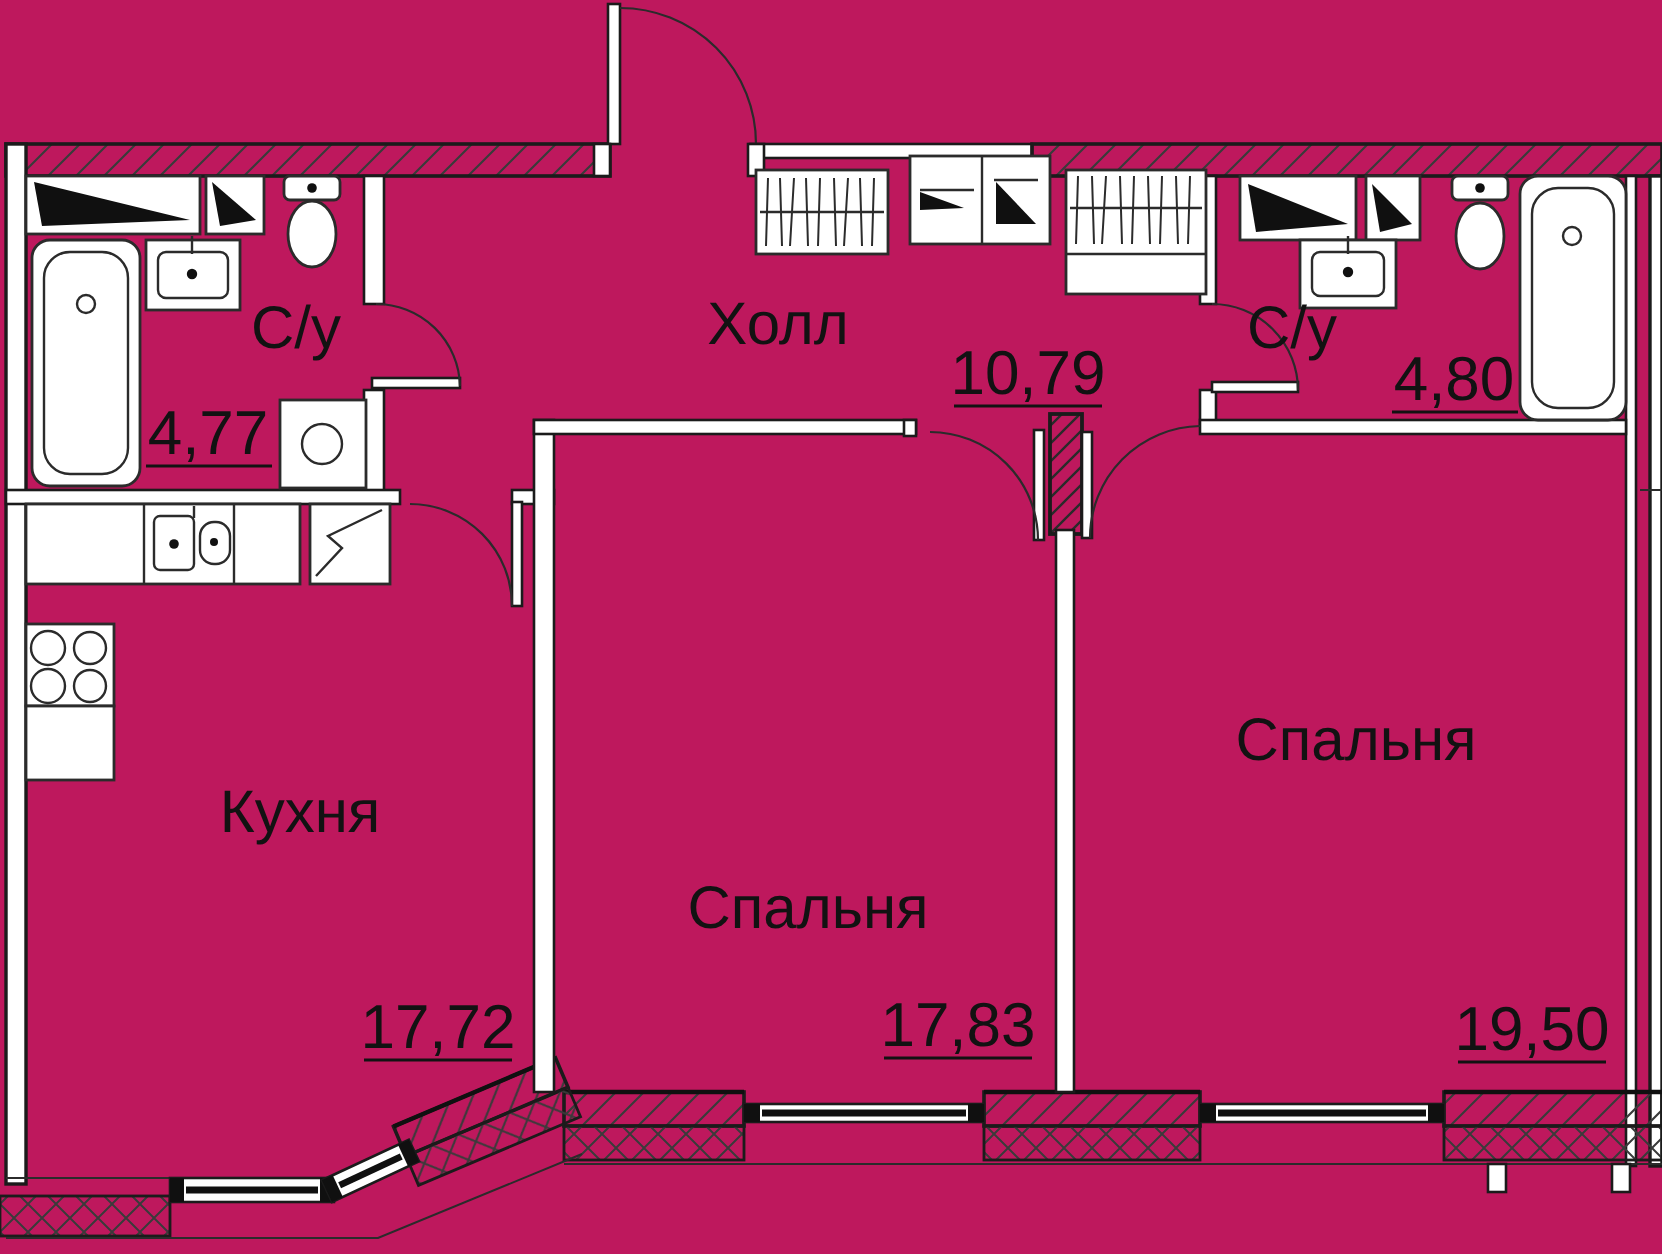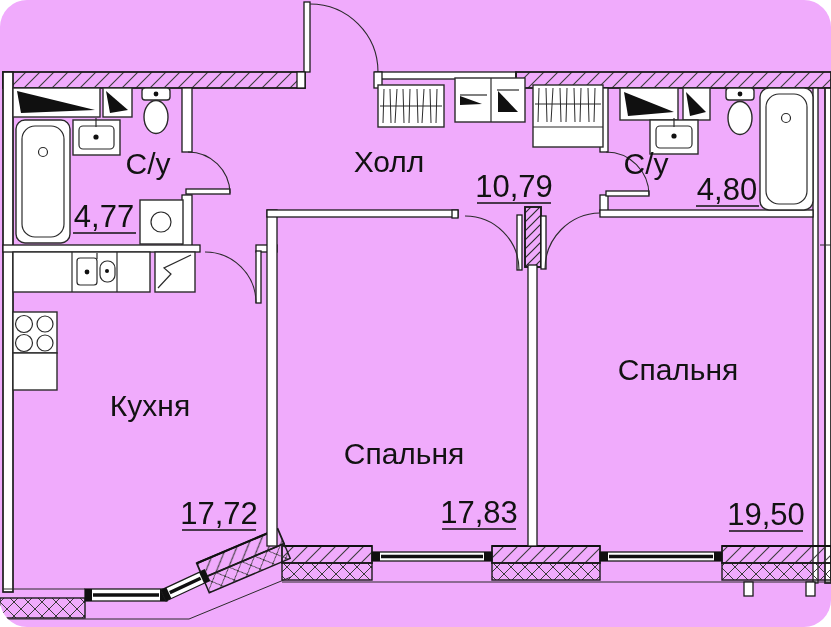--- a/index.html
+++ b/index.html
@@ -1,16 +1,16 @@
 <!DOCTYPE html>
 <html><head>
 <meta charset="utf-8">
 <style>
   html,body{margin:0;padding:0;background:#ffffff;}
-  #stage{width:831px;height:627px;position:relative;background:#f0abfc;overflow:hidden;border-radius:27px;}
+  #stage{width:831px;height:627px;position:relative;background:#be185d;overflow:hidden;}
   svg{display:block;}
   .wall{fill:#fff;stroke:#1b1b1b;stroke-width:1.7;}
   .wallT{fill:#fff;stroke:#1b1b1b;stroke-width:1.3;}
   .hatchA{fill:url(#diag);stroke:#1b1b1b;stroke-width:1.8;}
   .hatchX{fill:url(#cross);stroke:#1b1b1b;stroke-width:1.4;}
   .hatchD{fill:url(#diagDense);stroke:#1b1b1b;stroke-width:1.9;}
   .fx{fill:#fff;stroke:#2b2b2b;stroke-width:1.4;}
   .fxl{fill:none;stroke:#2b2b2b;stroke-width:1.2;}
   .blk{fill:#101010;stroke:none;}
   .arc{fill:none;stroke:#2b2b2b;stroke-width:1.1;}

